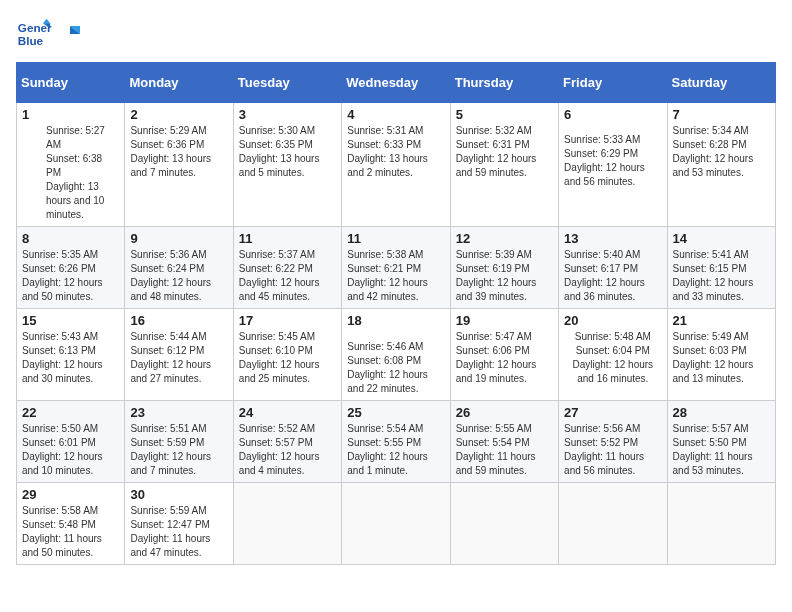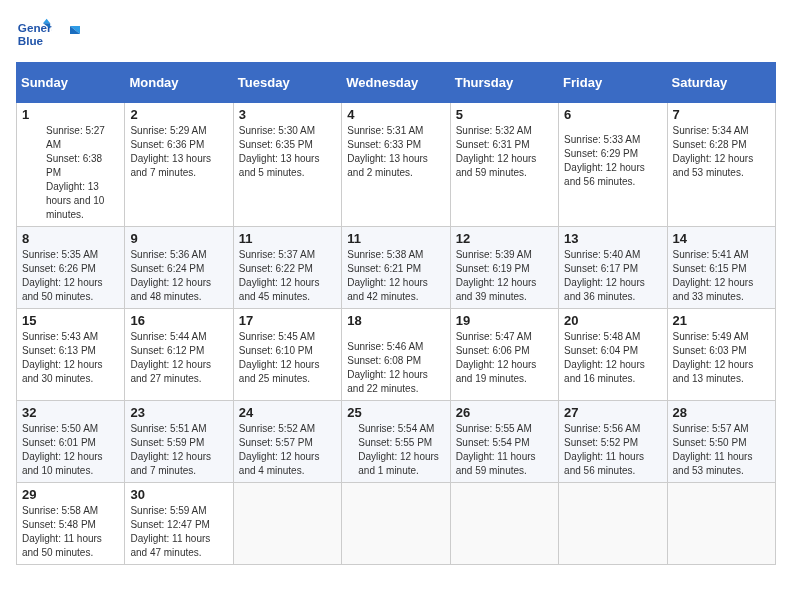--- a/index.html
+++ b/index.html
@@ -231,53 +231,53 @@
 Daylight: 12 hours and 22 minutes.</div>
         </td>
         <td>
           <span class="day-number">19</span>
           <div class="day-info" style="white-space: pre-line;">Sunrise: 5:47 AM
 Sunset: 6:06 PM
 Daylight: 12 hours and 19 minutes.</div>
         </td>
         <td>
           <span class="day-number">20</span>
-          <div class="day-info" style="white-space: pre-line;">Sunrise: 5:48 AM
+          <div class="day-info" style="white-space: pre-line; text-align: center;">Sunrise: 5:48 AM
 Sunset: 6:04 PM
 Daylight: 12 hours and 16 minutes.</div>
         </td>
         <td>
           <span class="day-number">21</span>
           <div class="day-info" style="white-space: pre-line;">Sunrise: 5:49 AM
 Sunset: 6:03 PM
 Daylight: 12 hours and 13 minutes.</div>
         </td>
       </tr>
       <tr>
         <td>
-          <span class="day-number">32</span>
+          <span class="day-number">22</span>
           <div class="day-info" style="white-space: pre-line;">Sunrise: 5:50 AM
 Sunset: 6:01 PM
 Daylight: 12 hours and 10 minutes.</div>
         </td>
         <td>
           <span class="day-number">23</span>
           <div class="day-info" style="white-space: pre-line;">Sunrise: 5:51 AM
 Sunset: 5:59 PM
 Daylight: 12 hours and 7 minutes.</div>
         </td>
         <td>
           <span class="day-number">24</span>
           <div class="day-info" style="white-space: pre-line;">Sunrise: 5:52 AM
 Sunset: 5:57 PM
 Daylight: 12 hours and 4 minutes.</div>
         </td>
         <td>
           <span class="day-number">25</span>
-          <div class="day-info" style="white-space: pre-line; margin-left: 11px;">Sunrise: 5:54 AM
+          <div class="day-info" style="white-space: pre-line;">Sunrise: 5:54 AM
 Sunset: 5:55 PM
 Daylight: 12 hours and 1 minute.</div>
         </td>
         <td>
           <span class="day-number">26</span>
           <div class="day-info" style="white-space: pre-line;">Sunrise: 5:55 AM
 Sunset: 5:54 PM
 Daylight: 11 hours and 59 minutes.</div>
         </td>
         <td>

